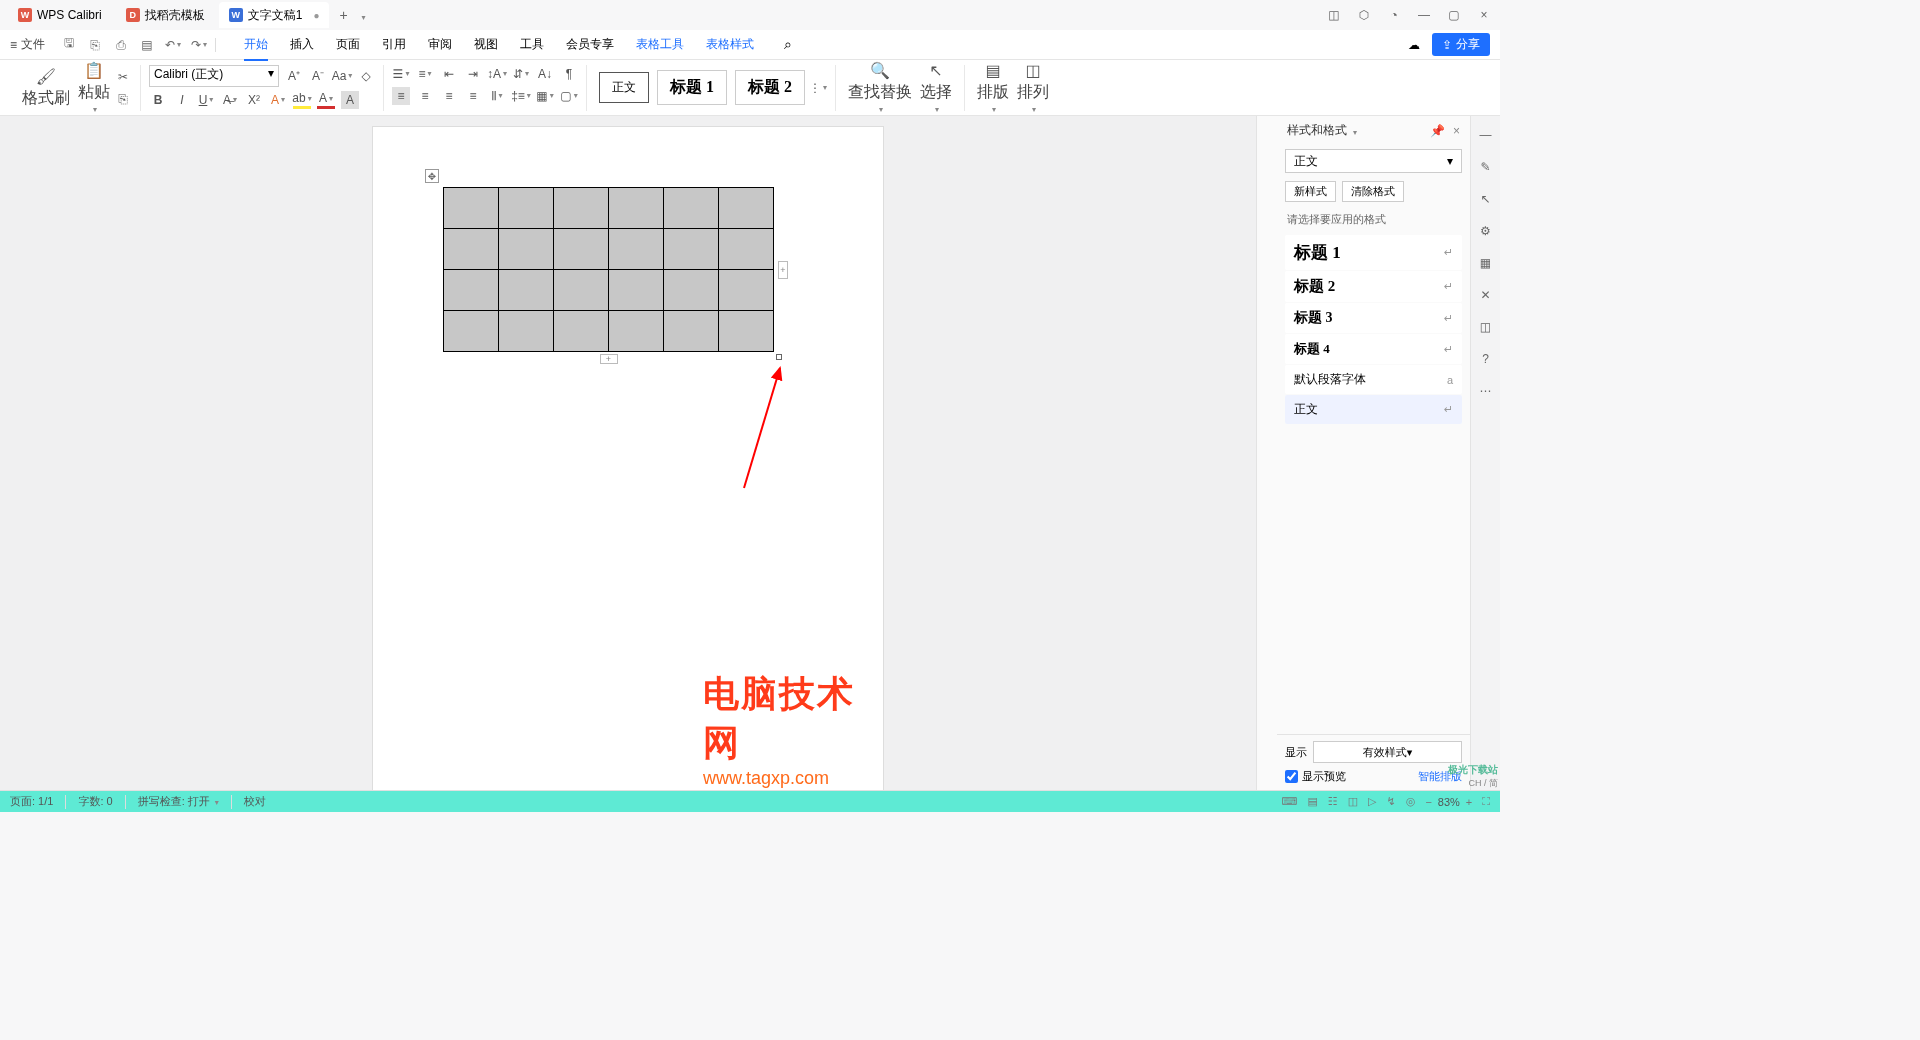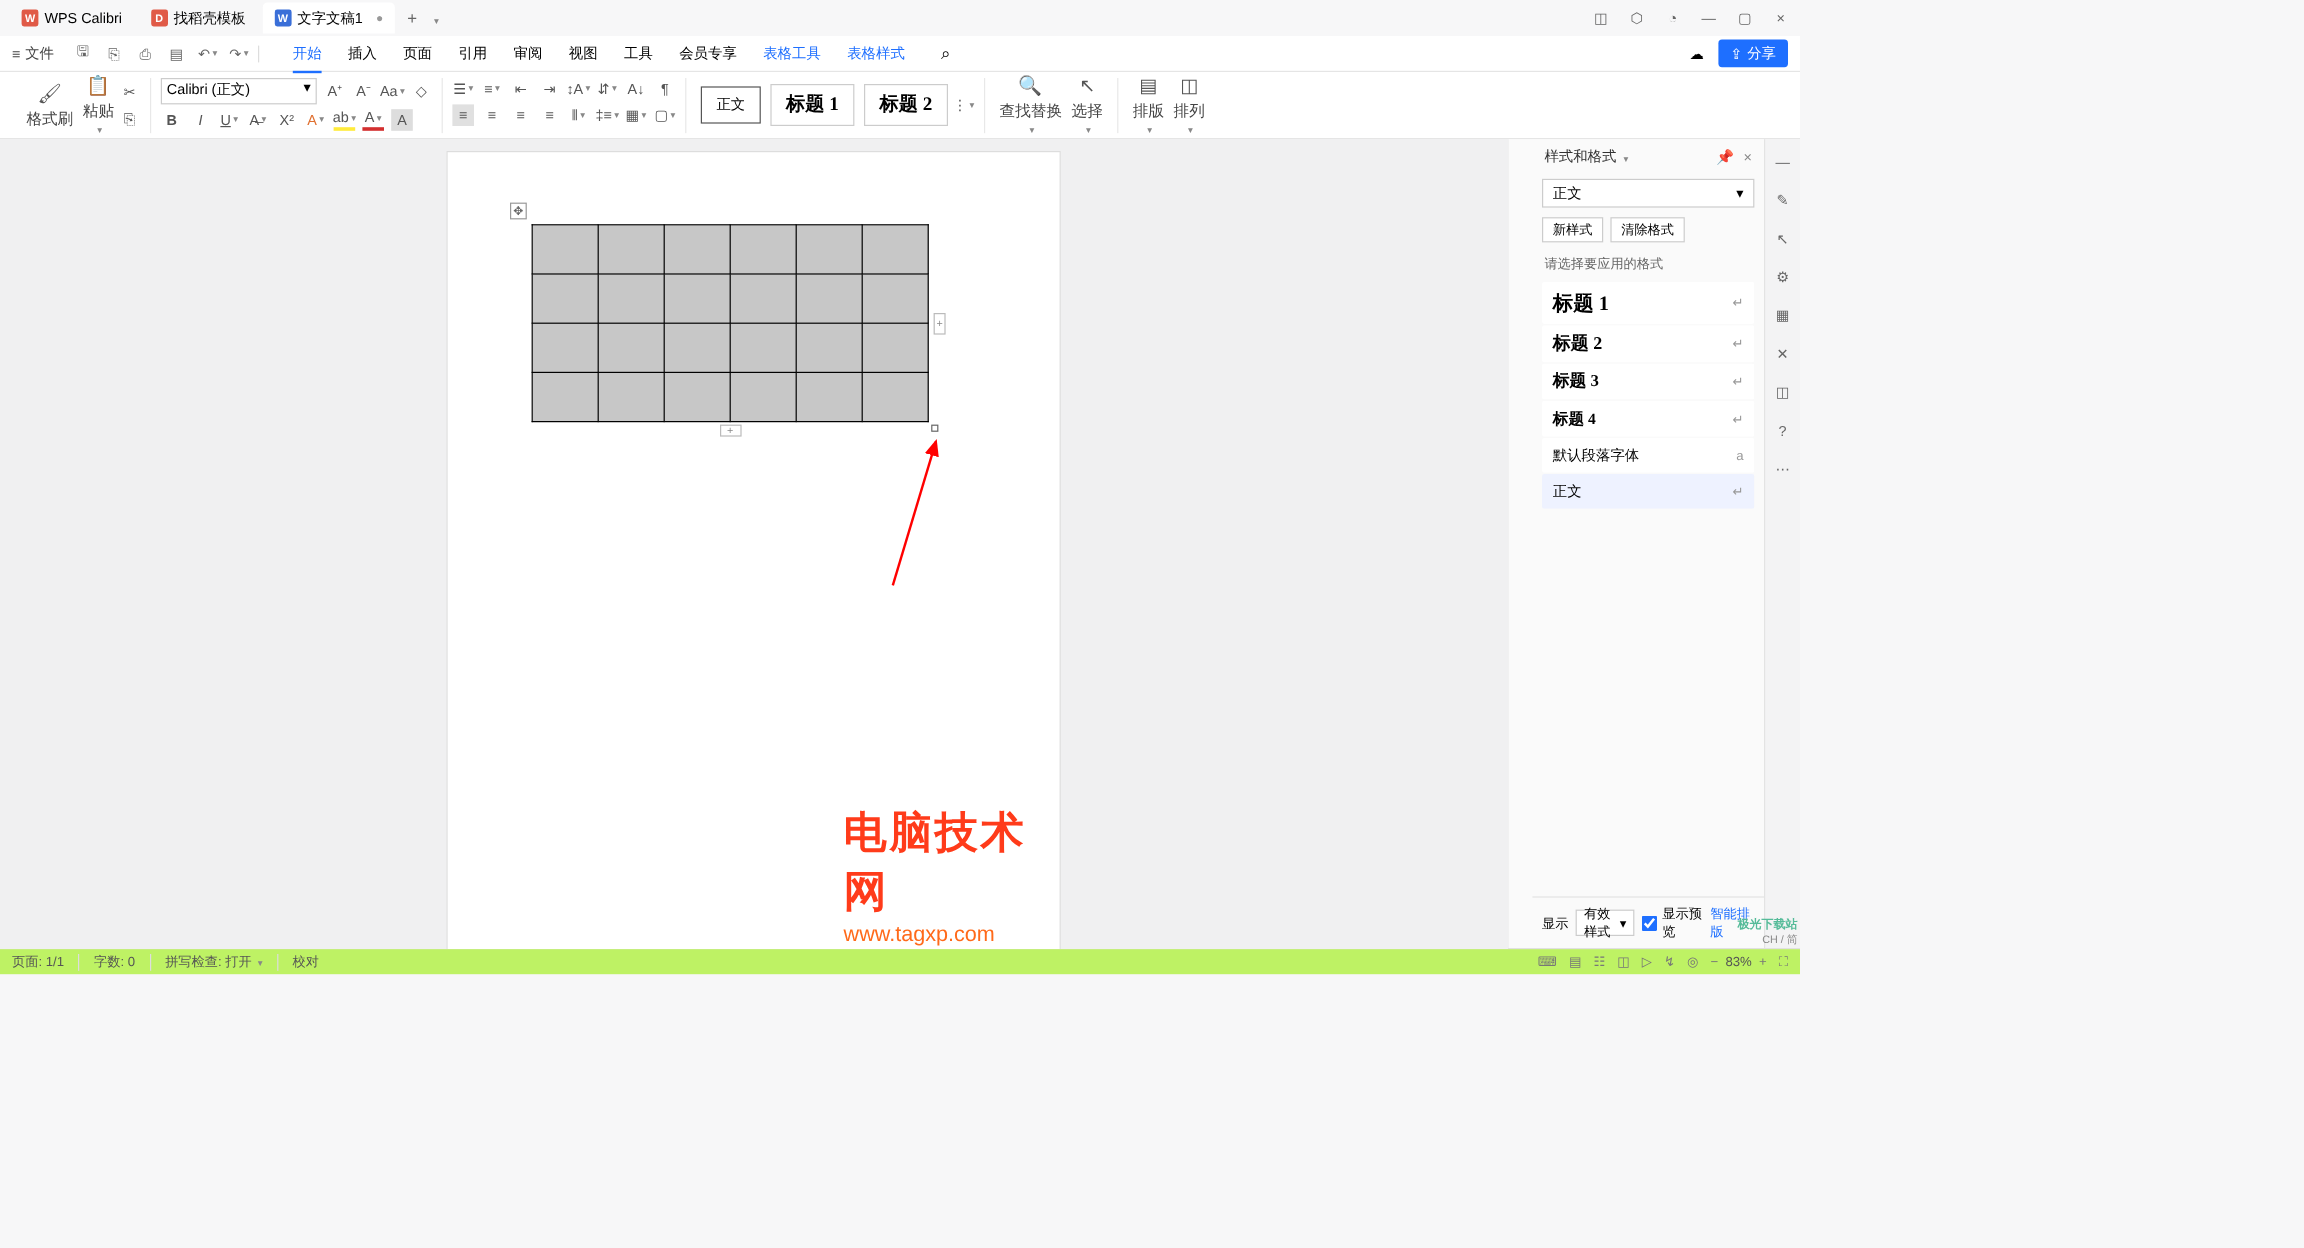--- a/index.html
+++ b/index.html
@@ -31,21 +31,21 @@
   .menu-tab.blue { color: #1e6fff; }
   .menubar-right { margin-left: auto; display: flex; align-items: center; gap: 10px; }
   .share-btn { background: #1e6fff; color: #fff; padding: 3px 10px; border-radius: 3px; display: flex; align-items: center; gap: 4px; cursor: pointer; }
   
   
   .ribbon { height: 56px; background: #fff; display: flex; align-items: center; padding: 2px 10px; border-bottom: 1px solid #e5e5e5; gap: 0; }
   .ribbon-group { display: flex; align-items: center; padding: 0 8px; border-right: 1px solid #e8e8e8; height: 46px; }
   .ribbon-group:last-child { border-right: none; }
   .rbtn-col { display: flex; flex-direction: column; align-items: center; justify-content: center; gap: 2px; padding: 0 4px; cursor: pointer; color: #555; }
   .rbtn-col .rico { font-size: 16px; }
-  .rbtn-col .rlbl { font-size: 13px; color: #444; }
+  .rbtn-col .rlbl { font-size: 16px; color: #444; }
   .rbtn-row { display: flex; flex-direction: column; gap: 4px; }
   .rbtn-inline { display: flex; align-items: center; gap: 6px; }
   .rib-icon { width: 18px; height: 18px; display: inline-flex; align-items: center; justify-content: center; color: #555; cursor: pointer; }
   .font-select { width: 130px; height: 22px; border: 1px solid #ccc; font-size: 12px; padding: 0 4px; display: flex; align-items: flex-start; justify-content: space-between; background: #fff; }
   .style-box { border: 1px solid #ccc; padding: 6px 12px; margin: 0 4px; background: #fff; cursor: pointer; display: flex; align-items: center; }
   .style-box.selected { border: 1px solid #555; }
   .style-heading { font-family: "SimSun"; font-weight: bold; font-size: 16px; }
   
   
   .workspace { position: absolute; top: 116px; left: 0; right: 244px; bottom: 22px; background: #f0f0f1; display: flex; justify-content: center; overflow: auto; }
@@ -76,32 +76,32 @@
   .rp-list { flex: 1; overflow: auto; padding: 2px 8px; }
   .rp-item { border: 1px solid transparent; padding: 5px 8px; margin-bottom: 1px; display: flex; align-items: center; justify-content: space-between; cursor: pointer; background: #fff; border-radius: 2px; }
   .rp-item.selected { background: #eef2ff; }
   .rp-item .h1 { font-family: "SimSun"; font-size: 17px; font-weight: bold; }
   .rp-item .h2 { font-family: "SimHei"; font-size: 15px; font-weight: bold; }
   .rp-item .h3 { font-family: "SimSun"; font-size: 14px; font-weight: bold; }
   .rp-item .h4 { font-family: "SimHei"; font-size: 13px; font-weight: bold; }
   .rp-item .pf { font-size: 12px; }
   .rp-item .bt { font-size: 12px; }
   .rp-item .mark { color: #999; font-size: 11px; }
-  .rp-bottom { border-top: 1px solid #e3e3e3; padding: 6px 8px; display: flex; flex-direction: row; gap: 6px; font-size: 11px; }
+  .rp-bottom { border-top: 1px solid #e3e3e3; padding: 6px 8px; display: flex; flex-direction: column; gap: 6px; font-size: 11px; }
   .rp-bottom-row { display: flex; align-items: center; gap: 6px; }
   .rp-bot-sel { flex: 1; border: 1px solid #ccc; background: #fff; height: 22px; display: flex; align-items: center; padding: 0 6px; justify-content: center; }
   .rp-chk { display: flex; align-items: center; gap: 4px; }
   .rp-link { color: #1e6fff; margin-left: auto; cursor: pointer; }
   
   
   .side-toolbar { position: absolute; top: 116px; right: 0; width: 30px; bottom: 22px; background: #f3f3f4; border-left: 1px solid #e3e3e3; display: flex; flex-direction: column; align-items: center; gap: 14px; padding-top: 10px; color: #666; }
   .side-ico { width: 18px; height: 18px; cursor: pointer; display: flex; align-items: center; justify-content: center; }
   
   
-  .statusbar { position: absolute; bottom: 0; left: 0; right: 0; height: 22px; background: #bef264; border-top: 1px solid #e0e0e0; display: flex; align-items: center; padding: 0 10px; font-size: 11px; color: #555; gap: 12px; }
+  .statusbar { position: absolute; bottom: 0; left: 0; right: 0; height: 22px; background: #5eead4; border-top: 1px solid #e0e0e0; display: flex; align-items: center; padding: 0 10px; font-size: 11px; color: #555; gap: 12px; }
   .sb-right { margin-left: auto; display: flex; align-items: center; gap: 10px; }
   .sb-ico { color: #777; cursor: pointer; }
   .zoom-ctrl { display: flex; align-items: center; gap: 6px; }
   
   
   .corner-wm { position: absolute; bottom: 22px; right: 2px; font-size: 10px; color: #4a8; display: flex; flex-direction: column; align-items: flex-end; pointer-events: none; }
   .corner-wm .l1 { color: #5b9; font-weight: bold; }
   .corner-wm .l2 { color: #888; font-size: 9px; }
   
   .drop-arrow::after { content: "▾"; font-size: 8px; color: #888; margin-left: 2px; }

